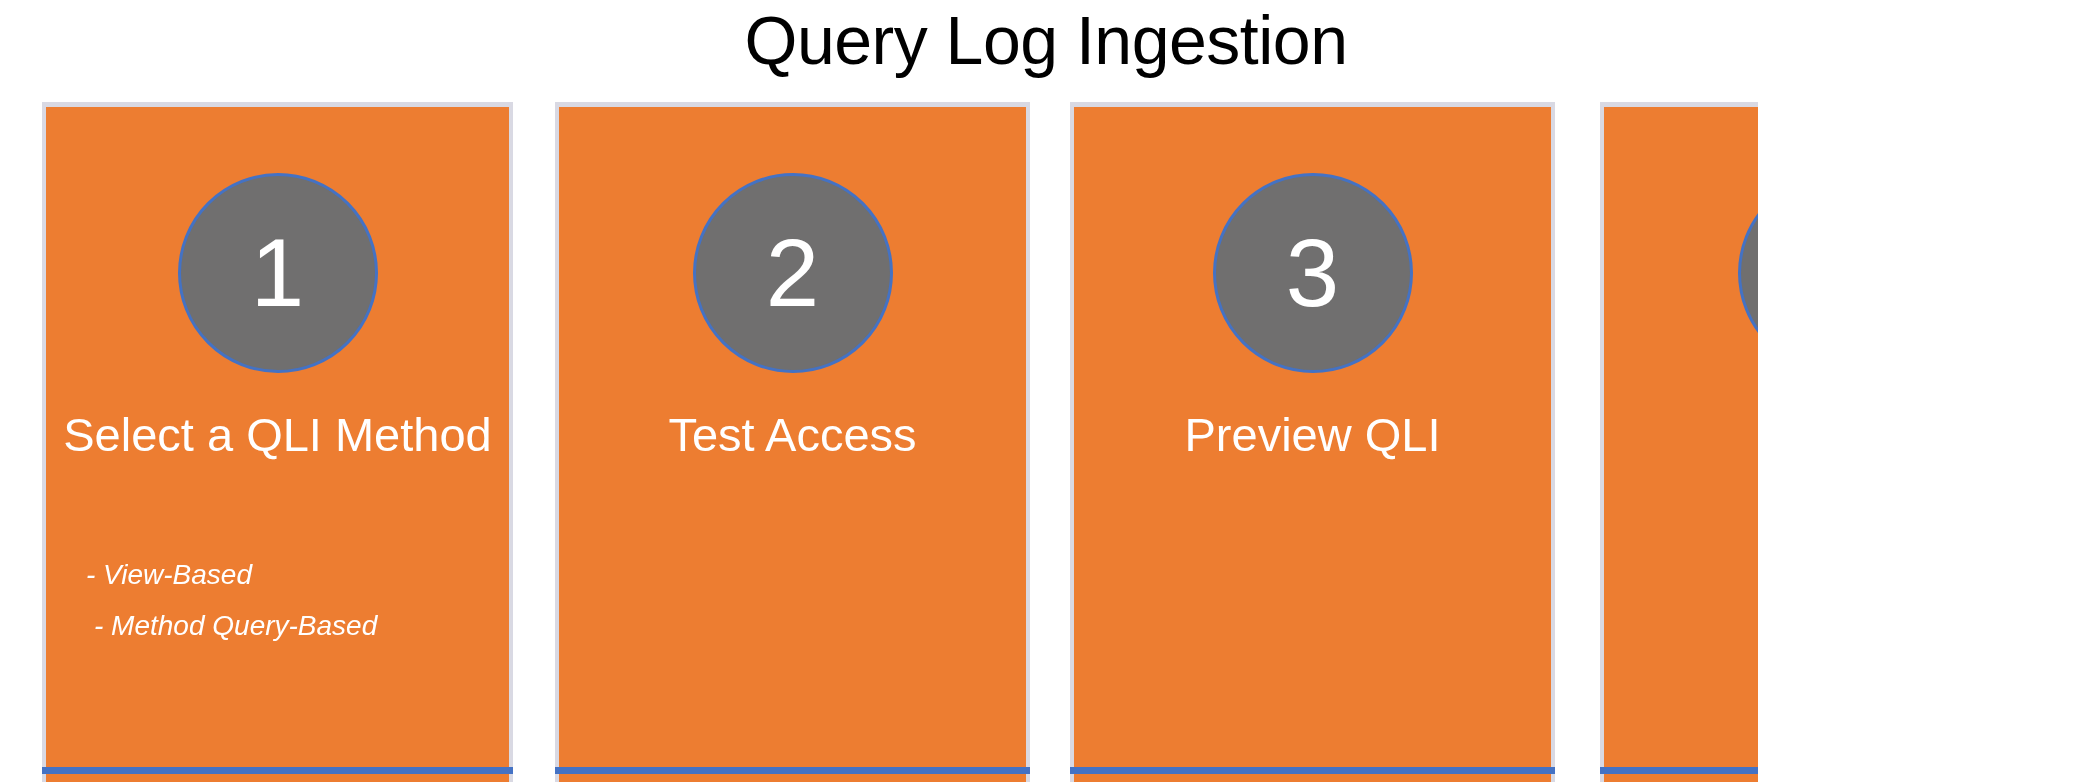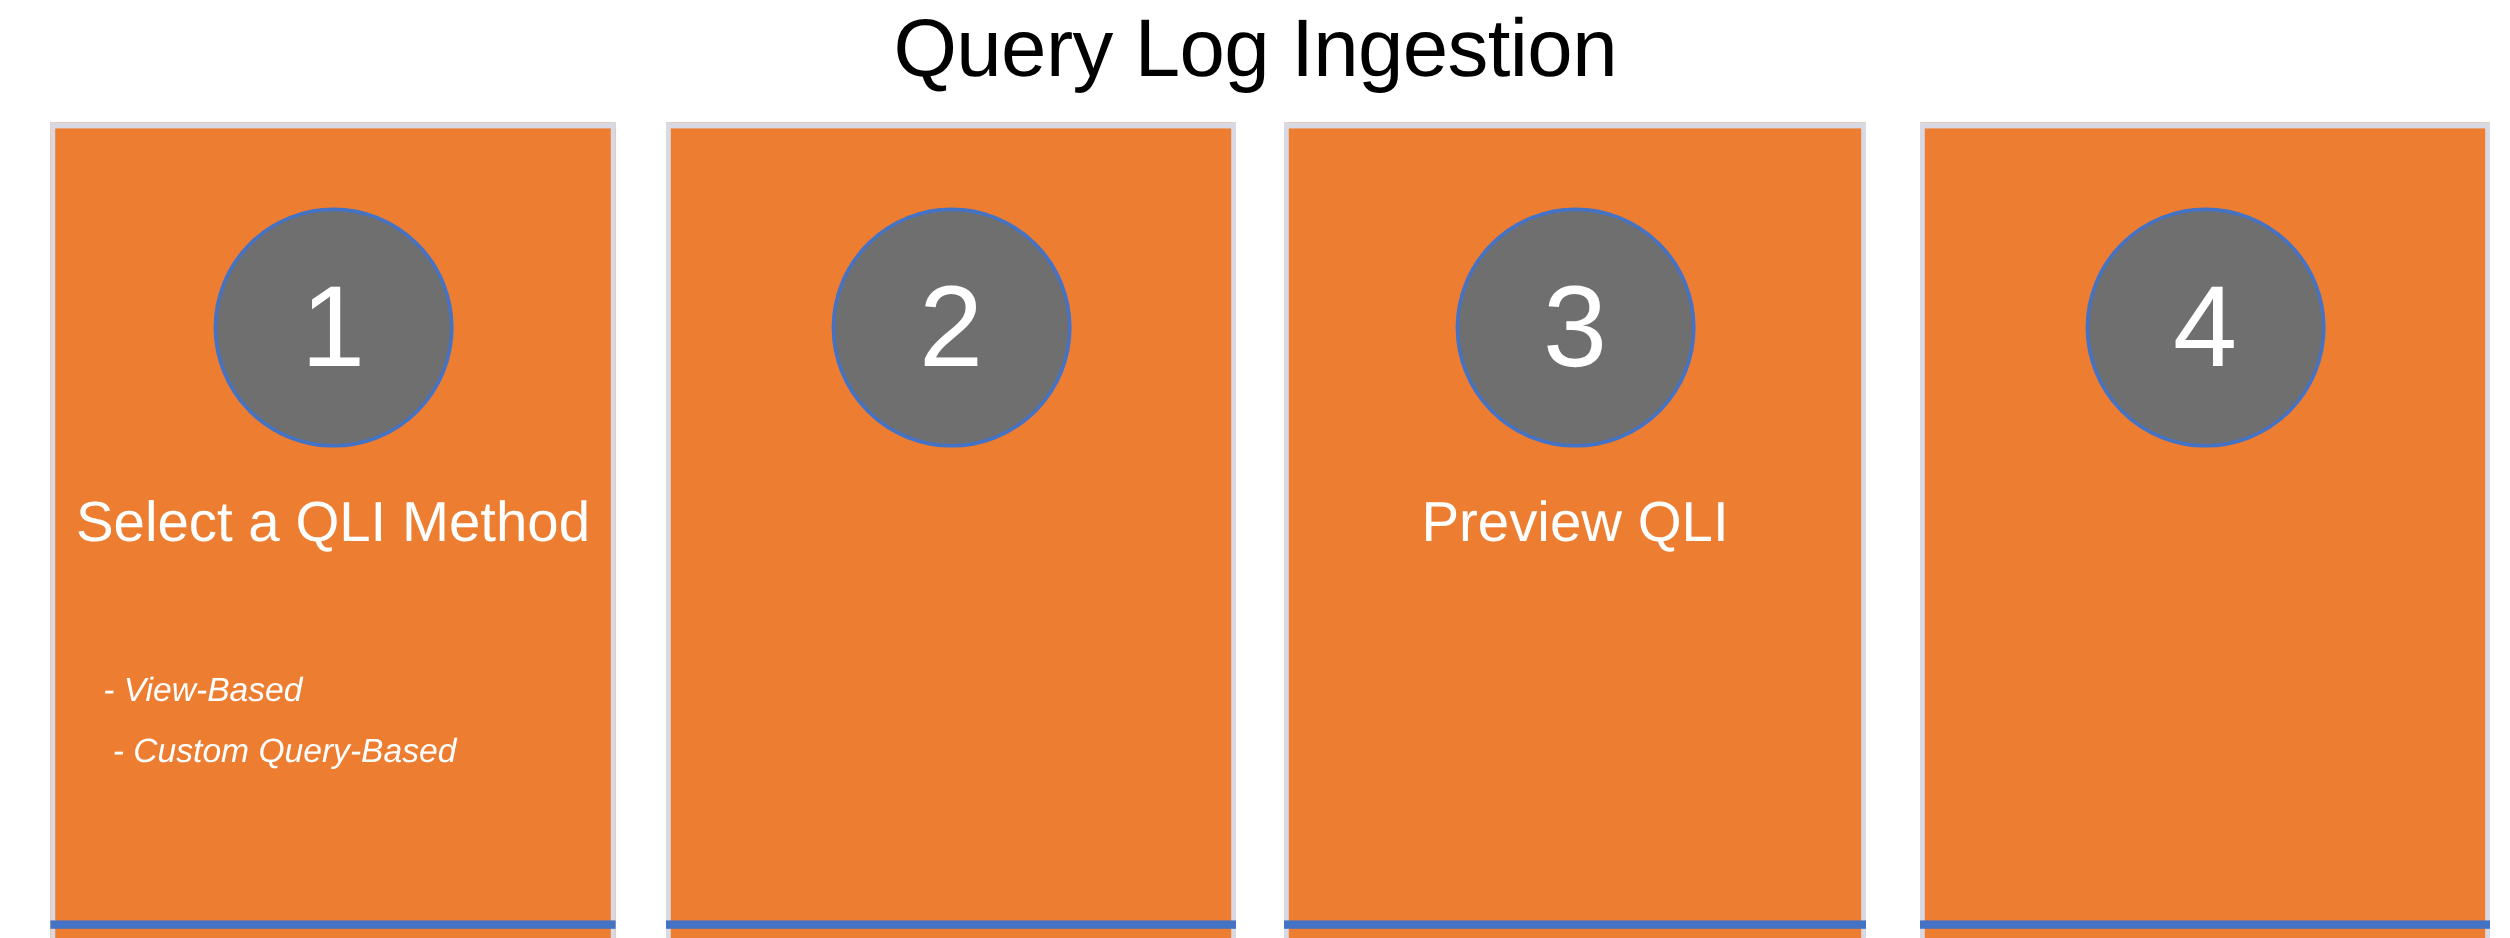--- a/index.html
+++ b/index.html
@@ -5,21 +5,21 @@
   html, body {
     margin: 0;
     padding: 0;
     background: #FFFFFF;
   }
   body {
     font-family: "Liberation Sans", sans-serif;
   }
   #canvas {
     position: relative;
-    width: 2092px;
+    width: 1758px;
     height: 782px;
     background: #FFFFFF;
     overflow: hidden;
   }
   #page-title {
     position: absolute;
     left: 0;
     top: -2px;
     width: 2092px;
     text-align: center;
@@ -106,29 +106,30 @@
 
   <div id="page-title">Query Log Ingestion</div>
 
   <div class="step-card" style="left:42px; width:471px;">
     <div class="step-badge">
       <span class="step-badge-number">1</span>
     </div>
     <div class="card-heading">Select a QLI Method</div>
     <div class="card-bullets">
       <div class="card-bullet">- View-Based</div>
-      <div class="card-bullet indent-more">- Custom Query-Based</div>
+      <div class="card-bullet indent-more">- Method Query-Based</div>
     </div>
     <div class="card-bottom-rule"></div>
   </div>
 
   <div class="step-card" style="left:555px; width:475px;">
     <div class="step-badge">
       <span class="step-badge-number">2</span>
     </div>
+    <div class="card-heading">Test Access</div>
     <div class="card-bottom-rule"></div>
   </div>
 
   <div class="step-card" style="left:1070px; width:485px;">
     <div class="step-badge">
       <span class="step-badge-number">3</span>
     </div>
     <div class="card-heading">Preview QLI</div>
     <div class="card-bottom-rule"></div>
   </div>

